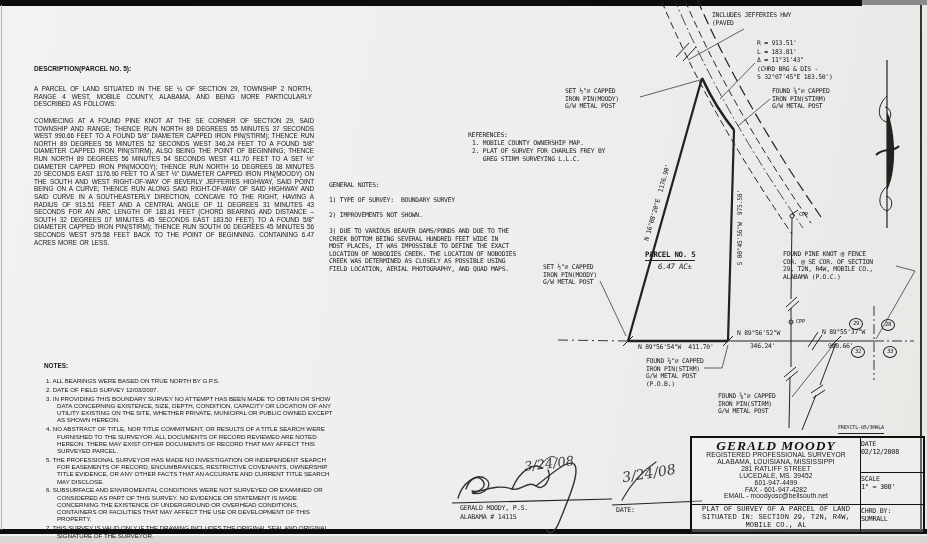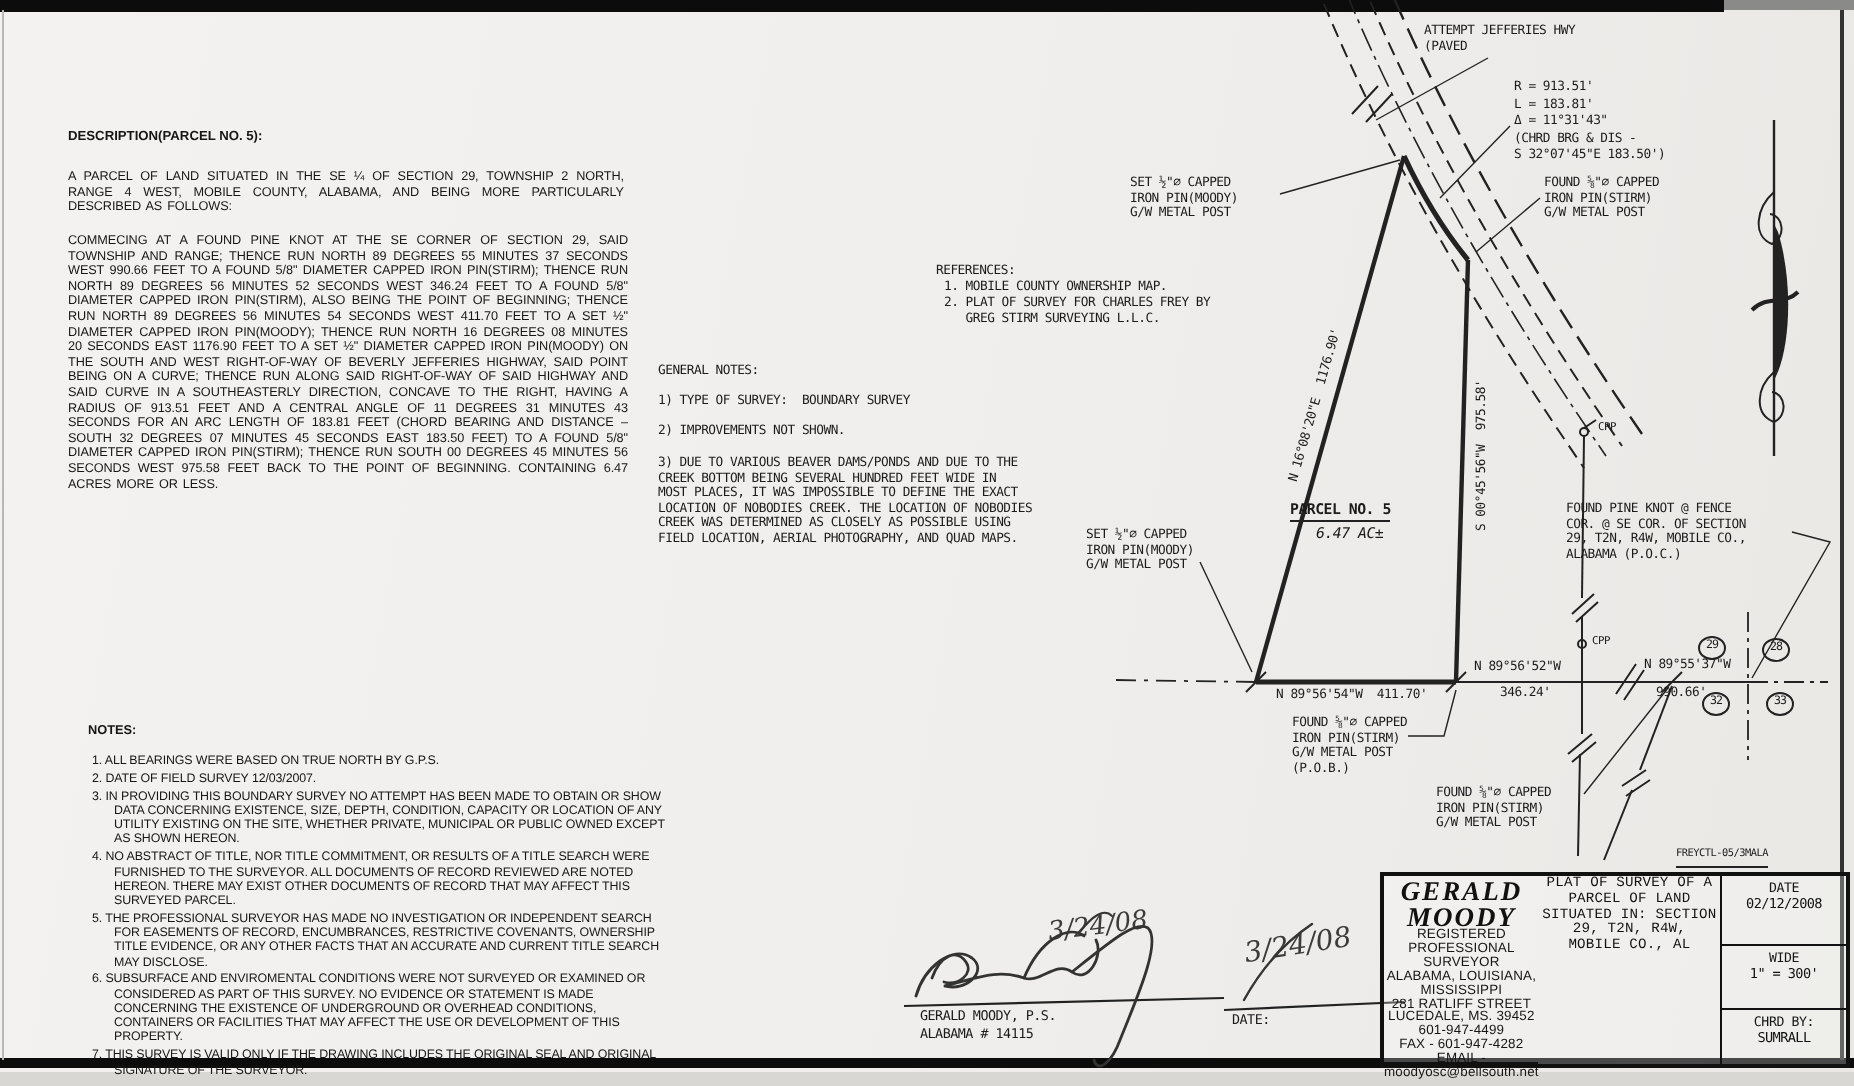--- a/index.html
+++ b/index.html
@@ -22,28 +22,28 @@
   .cl { font-family:"DejaVu Sans Mono",monospace; font-size:6.4px; line-height:8.5px; letter-spacing:-0.25px; color:#1b1b1b; white-space:pre; }
   .sec-num {
     position:absolute; width:12px; height:10px; border:1px solid #222; border-radius:50%;
     font-family:"DejaVu Sans Mono",monospace; font-size:5.8px; line-height:9.8px;
     text-align:center; color:#1b1b1b; letter-spacing:-0.5px;
   }
   .hand { position:absolute; font-family:"DejaVu Serif",serif; font-style:italic; color:#3b3b3b; }
   svg.lines { position:absolute; left:0; top:0; }
   
   #tblock { position:absolute; left:690px; top:436px; width:231px; height:94px; border:2px solid #111; background:rgba(255,255,255,0.25); display:flex; }
-  #tb-left { width:168px; border-right:1.6px solid #111; display:flex; flex-direction:row; }
+  #tb-left { width:168px; border-right:1.6px solid #111; display:flex; flex-direction:column; }
   #tb-head { flex:1; text-align:center; padding-top:1px; border-bottom:1.6px solid #111; }
   #tb-name { font-family:"Liberation Serif",serif; font-style:italic; font-weight:bold; font-size:13.5px; line-height:13px; letter-spacing:1px; color:#111; }
   .tb-line { font-family:"Liberation Sans",sans-serif; font-size:6.7px; line-height:6.9px; color:#161616; letter-spacing:0.1px; }
   #tb-plat { height:26px; text-align:center; padding-top:1px; }
   .tb-plat-line { font-family:Liberation Mono, monospace; font-size:7.1px; line-height:7.8px; color:#121212; letter-spacing:0.1px; }
   #tb-right { flex:1; display:flex; flex-direction:column; }
-  .tb-cell { text-align:center; border-bottom:1.6px solid #111; padding-top:2px; }
+  .tb-cell { border-bottom:1.6px solid #111; padding-top:2px; }
   .tb-cell:last-child { border-bottom:none; }
   .tb-lab { font-family:"DejaVu Sans Mono",monospace; font-size:6.6px; line-height:8px; color:#161616; letter-spacing:-0.2px; }
   .tb-val { font-family:"DejaVu Sans Mono",monospace; font-size:6.8px; line-height:9px; color:#111; letter-spacing:-0.3px; }
 </style>
 </head>
 <body>
 
 <div id="sheet">
 
   <div class="bar" style="left:0;top:0;width:862px;height:6px;"></div>
@@ -161,21 +161,21 @@
 CREEK WAS DETERMINED AS CLOSELY AS POSSIBLE USING
 FIELD LOCATION, AERIAL PHOTOGRAPHY, AND QUAD MAPS.</div>
 
 
   <div class="hand" style="left:524px;top:456px;font-size:13px;transform:rotate(-7deg);">3/24/08</div>
   <div class="hand" style="left:622px;top:465px;font-size:14px;transform:rotate(-9deg);">3/24/08</div>
   <div class="t" style="left:460px;top:505px;font-size:6.7px;">GERALD MOODY, P.S.</div>
   <div class="t" style="left:460px;top:514px;font-size:6.7px;">ALABAMA # 14115</div>
   <div class="t" style="left:616px;top:507px;font-size:6.7px;">DATE:</div>
 
-  <div class="t" style="left:712px;top:12px;">ATTEMPT JEFFERIES HWY</div>
+  <div class="t" style="left:712px;top:12px;">INCLUDES JEFFERIES HWY</div>
   <div class="t" style="left:712px;top:20px;">(PAVED</div>
 
   <div style="position:absolute;left:757px;top:39px;">
     <div class="cl">R = 913.51'</div>
     <div class="cl">L = 183.81'</div>
     <div class="cl">Δ = 11°31'43"</div>
     <div class="cl">(CHRD BRG &amp; DIS -</div>
     <div class="cl">S 32°07'45"E 183.50')</div>
   </div>
 
@@ -238,21 +238,21 @@
         <div class="tb-plat-line">SITUATED IN: SECTION 29, T2N, R4W,</div>
         <div class="tb-plat-line">MOBILE CO., AL</div>
       </div>
     </div>
     <div id="tb-right">
       <div class="tb-cell" style="height:32px;">
         <div class="tb-lab">DATE</div>
         <div class="tb-val">02/12/2008</div>
       </div>
       <div class="tb-cell" style="height:29px;">
-        <div class="tb-lab">WIDE</div>
+        <div class="tb-lab">SCALE</div>
         <div class="tb-val">1" = 300'</div>
       </div>
       <div class="tb-cell" style="flex:1;">
         <div class="tb-lab">CHRD BY:</div>
         <div class="tb-val">SUMRALL</div>
       </div>
     </div>
   </div>
 
   <svg class="lines" width="927" height="543" viewBox="0 0 927 543" style="pointer-events:none;">

